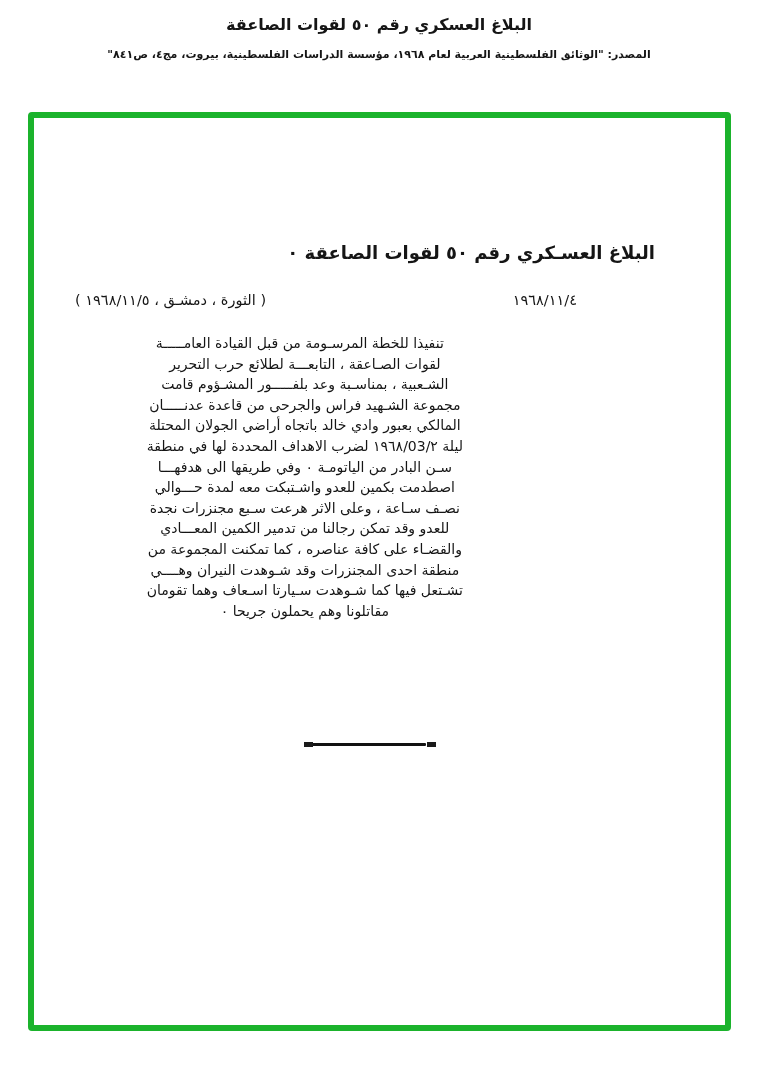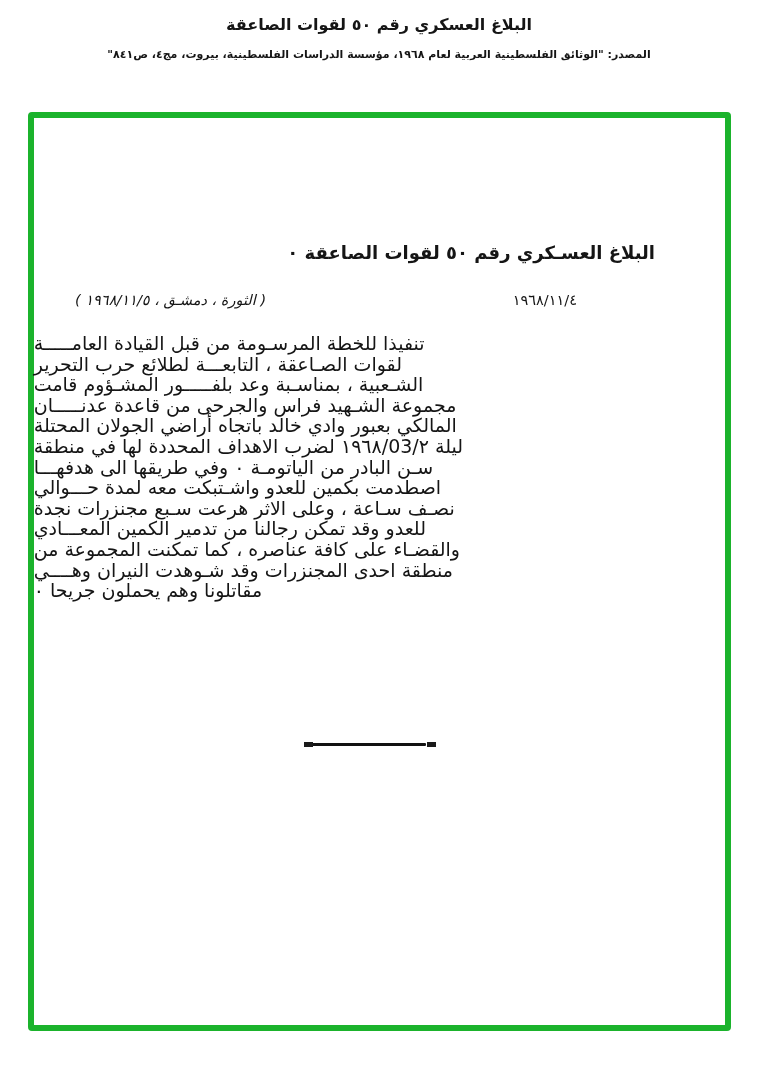--- a/index.html
+++ b/index.html
@@ -56,29 +56,29 @@
     top: 174px;
     right: 148px;
     left: 41px;
     direction: rtl;
     display: flex;
     justify-content: space-between;
     align-items: baseline;
     font-size: 14.5px;
   }
   .doc-date { white-space: nowrap; }
-  .doc-publication { white-space: nowrap; font-style: italic; }
+  .doc-publication { white-space: nowrap; }
   .doc-body {
     position: absolute;
     top: 215px;
     right: 262px;
     direction: rtl;
-    font-size: 19px;
+    font-size: 14px;
     line-height: 20.6px;
-    text-align: left;
+    text-align: center;
   }
   .doc-body div {
     white-space: nowrap;
   }
   .doc-body div:first-child {
     padding-right: 10px;
   }
   .sig-line {
     position: absolute;
     top: 625px;
@@ -123,19 +123,20 @@
         <div>الشـعبية ، بمناسـبة وعد بلفـــــور المشـؤوم قامت</div>
         <div>مجموعة الشـهيد فراس والجرحى من قاعدة عدنـــــان</div>
         <div>المالكي بعبور وادي خالد باتجاه أراضي الجولان المحتلة</div>
         <div>ليلة ١٩٦٨/03/٢ لضرب الاهداف المحددة لها في منطقة</div>
         <div>سـن البادر من الياتومـة ٠ وفي طريقها الى هدفهـــا</div>
         <div>اصطدمت بكمين للعدو واشـتبكت معه لمدة حـــوالي</div>
         <div>نصـف سـاعة ، وعلى الاثر هرعت سـبع مجنزرات نجدة</div>
         <div>للعدو وقد تمكن رجالنا من تدمير الكمين المعـــادي</div>
         <div>والقضـاء على كافة عناصره ، كما تمكنت المجموعة من</div>
         <div>منطقة احدى المجنزرات وقد شـوهدت النيران وهــــي</div>
+        <div>تشـتعل فيها كما شـوهدت سـيارتا اسـعاف وهما تقومان</div>
         <div>مقاتلونا وهم يحملون جريحا ٠</div>
       </div>
 
     <div class="sig-line"></div>
   </div>
 
 </div>
 
 </body></html>

